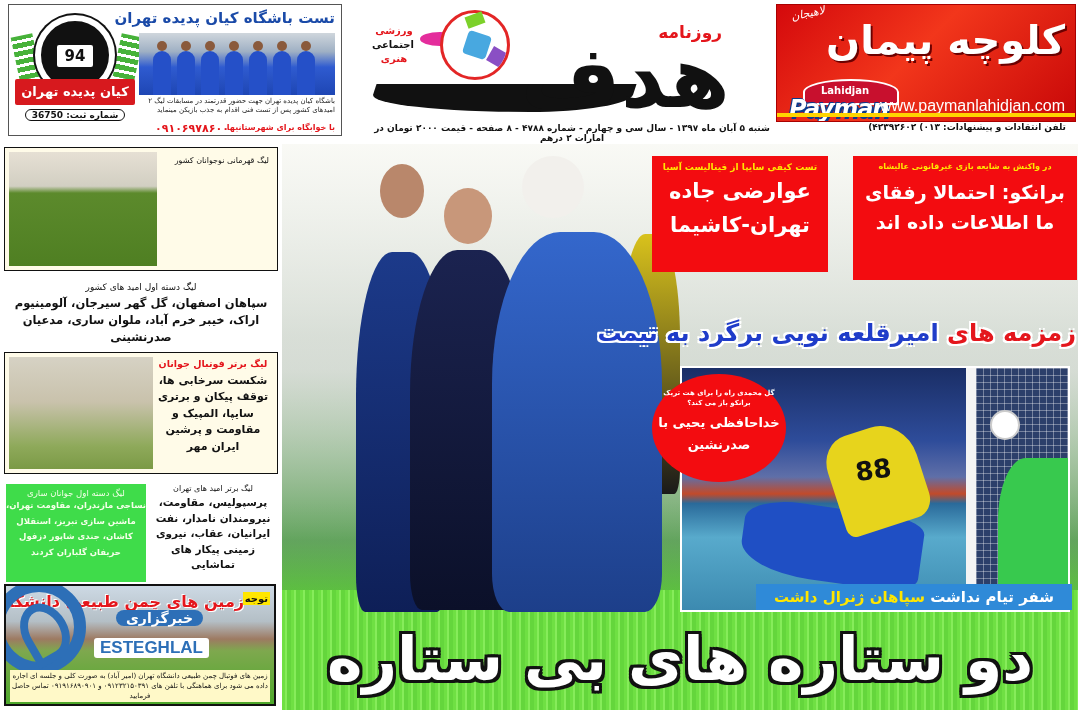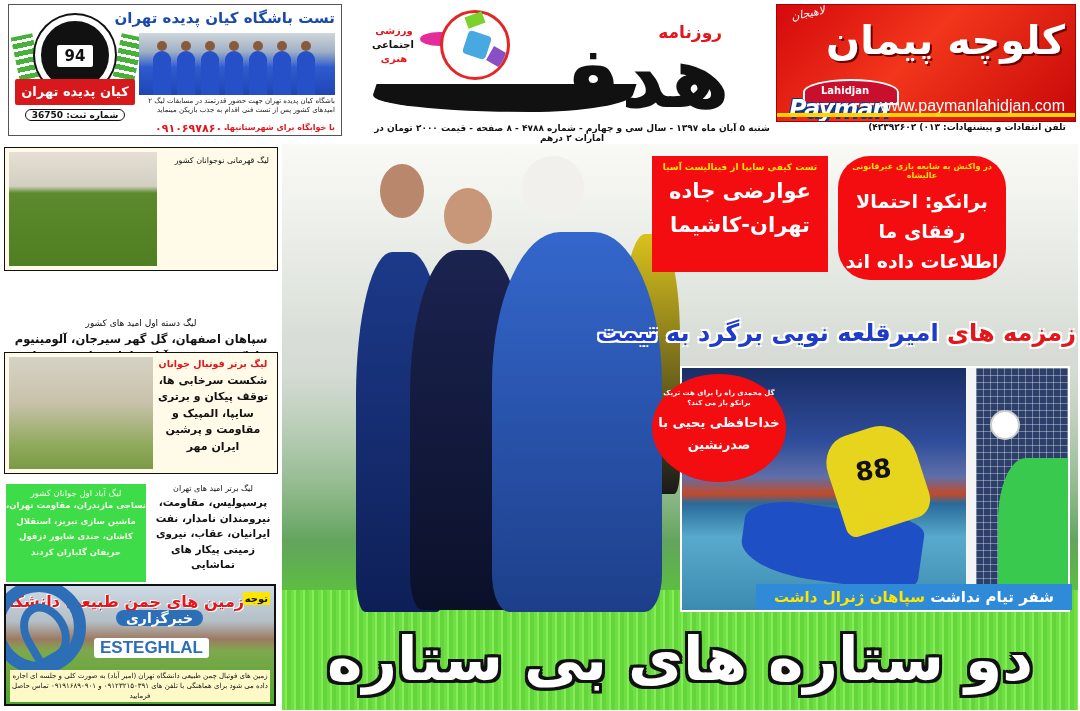--- a/index.html
+++ b/index.html
@@ -61,21 +61,21 @@
 
   
   .box { border: 1px solid #111; background:#fffbe8; overflow:hidden; }
   .photo-box { position:absolute; overflow:hidden; }
   .b1 { left: 4px; top: 147px; width: 274px; height: 124px; padding-left: 44px; }
   .b1 .photo-box { left: 4px; top: 4px; width: 148px; height: 114px; background: linear-gradient(180deg,#e6e0d4 0%,#d2cfc2 30%,#5c8a2c 36%,#4f7f22 100%); }
   .b1 .kicker { position:absolute; right: 8px; top: 8px; font-size: 8px; color:#111; }
   .b1 .headline { position:absolute; right: 8px; top: 20px; width: 112px; text-align:center; color:#e4161c; font-weight:bold; font-size: 12.5px; line-height: 16.5px; }
 
   .s2 { left: 4px; top: 282px; width: 274px; height: 60px; text-align:center; }
-  .s2 .kicker { font-size: 9px; color:#111;margin-top:36px; }
+  .s2 .kicker { font-size: 9px; color:#111; }
   .s2 .headline { font-size: 11.5px; font-weight:bold; color:#111; line-height: 17px; margin-top: 3px; }
 
   .b3 { left: 4px; top: 352px; width: 274px; height: 122px; background:#fffbe8; }
   .b3 .photo-box { left: 4px; top: 4px; width: 144px; height: 112px; background: linear-gradient(180deg,#d6d2c4 0%,#c9c2ac 40%,#8ea95a 80%,#7b9a46 100%); }
   .b3 .kicker { position:absolute; right: 8px; top: 5px; color:#e4161c; font-weight:bold; font-size: 9.5px; width: 112px; text-align:center; }
   .b3 .headline { position:absolute; right: 8px; top: 20px; width: 112px; text-align:center; color:#111; font-weight:bold; font-size: 11px; line-height: 16.4px; }
 
   .g4 { left: 6px; top: 484px; width: 140px; height: 98px; background:#3fdc4a; color:#f4ffe8; text-align:center; padding-top: 4px; }
   .g4 .kicker { font-size: 8.5px; }
   .g4 .headline { font-size: 8.5px; line-height: 15.5px; font-weight: bold; }
@@ -103,21 +103,21 @@
   .hero .p1 { left: 74px; top: 108px; width: 90px; height: 360px; background: linear-gradient(180deg,#1c3a8a,#0e1f57); }
   .hero .p2 { left: 128px; top: 106px; width: 118px; height: 360px; background: linear-gradient(180deg,#1b2350,#0b1029); }
   .hero .p3 { left: 210px; top: 88px; width: 170px; height: 380px; background: linear-gradient(180deg,#3467cc,#1d3f8a); }
   .hero .p4 { left: 340px; top: 90px; width: 58px; height: 260px; background: linear-gradient(180deg,#d9c21c,#1a1a1a); }
   .hero .head { position:absolute; border-radius: 50%; }
   .hero .h1 { left: 98px; top: 20px; width: 44px; height: 54px; background:#b9876b; }
   .hero .h2 { left: 162px; top: 44px; width: 48px; height: 56px; background:#c8977a; }
   .hero .h3 { left: 240px; top: 12px; width: 62px; height: 62px; background:#f2f0ec; }
 
   .red-box { position:absolute; background:#f30c10; color:#fff; text-align:center; }
-  .rb1 { left: 556px; top: 12px; width: 168px; height: 124px; border-radius: 32px; }
+  .rb1 { left: 571px; top: 12px; width: 224px; height: 124px; }
   .rb1 .kicker { font-size: 8px; color:#ffe600; font-weight:bold; margin-top: 6px; }
   .rb1 .headline { font-size: 19px; font-weight:bold; line-height: 30px; margin-top: 6px; }
   .rb2 { left: 370px; top: 12px; width: 176px; height: 116px; }
   .rb2 .kicker { font-size: 9px; color:#ffe600; font-weight:bold; margin-top: 6px; }
   .rb2 .headline { font-size: 21px; font-weight:bold; line-height: 34px; margin-top: 2px; }
 
   .navy-strip { position:absolute; left: 382px; top: 142px; width: 410px; height: 20px; background:#1d3a8f; color:#ffe600; font-size: 8.5px; font-weight:bold; text-align:center; line-height: 20px; white-space:nowrap; }
   .big-sub { position:absolute; left: 376px; top: 166px; width: 418px; height: 46px; font-size: 24px; font-weight:bold; white-space:nowrap; text-align:right;
     color:#1f3cc9; text-shadow: 2px 2px 0 #fff, -2px -2px 0 #fff, 2px -2px 0 #fff, -2px 2px 0 #fff; line-height: 46px; }
   .big-sub .red { color:#e4161c; }
@@ -209,21 +209,21 @@
   <div class="headline">سپاهان اصفهان، گل گهر سیرجان، آلومینیوم اراک، خیبر خرم آباد، ملوان ساری، مدعیان صدرنشینی</div>
 </div>
 
 <div class="abs box b3">
   <div class="photo-box"></div>
   <div class="kicker">لیگ برتر فوتبال جوانان</div>
   <div class="headline">شکست سرخابی ها، توقف پیکان و برتری سایپا، المپیک و مقاومت و پرشین ایران مهر</div>
 </div>
 
 <div class="abs g4">
-  <div class="kicker">لیگ آباد اول جوانان کشور</div>
+  <div class="kicker">لیگ دسته اول جوانان ساری</div>
   <div class="headline">نساجی مازندران، مقاومت تهران، ماشین سازی تبریز، استقلال کاشان، جندی شاپور دزفول حریفان گلباران کردند</div>
 </div>
 <div class="abs s4">
   <div class="kicker">لیگ برتر امید های تهران</div>
   <div class="headline">پرسپولیس، مقاومت، نیرومندان نامدار، نفت ایرانیان، عقاب، نیروی زمینی پیکار های تماشایی</div>
 </div>
 
 <div class="abs b5">
   <div class="red-title">زمین های چمن طبیعی دانشگاه</div>
   <div class="note-tag">توجه</div>

